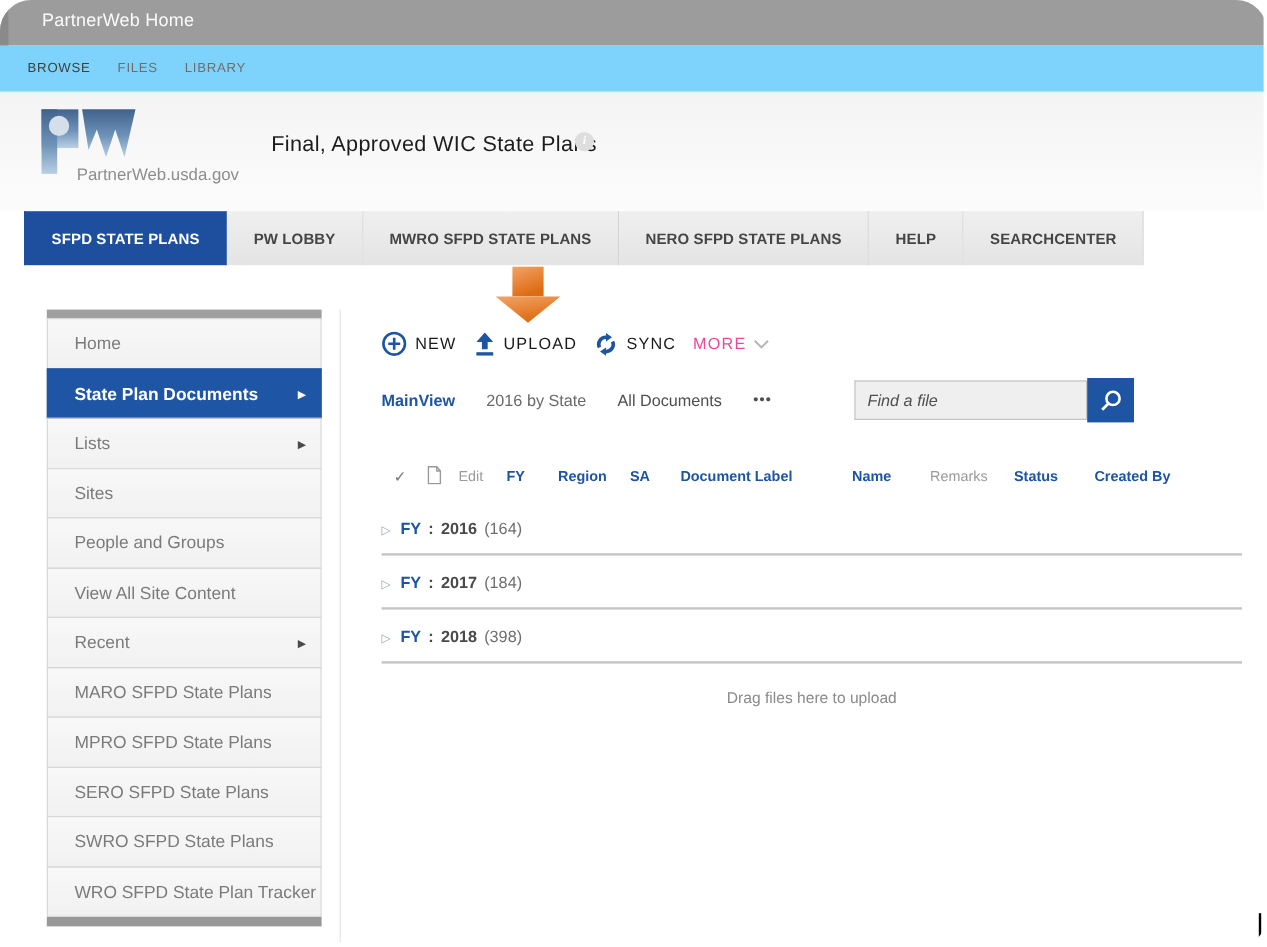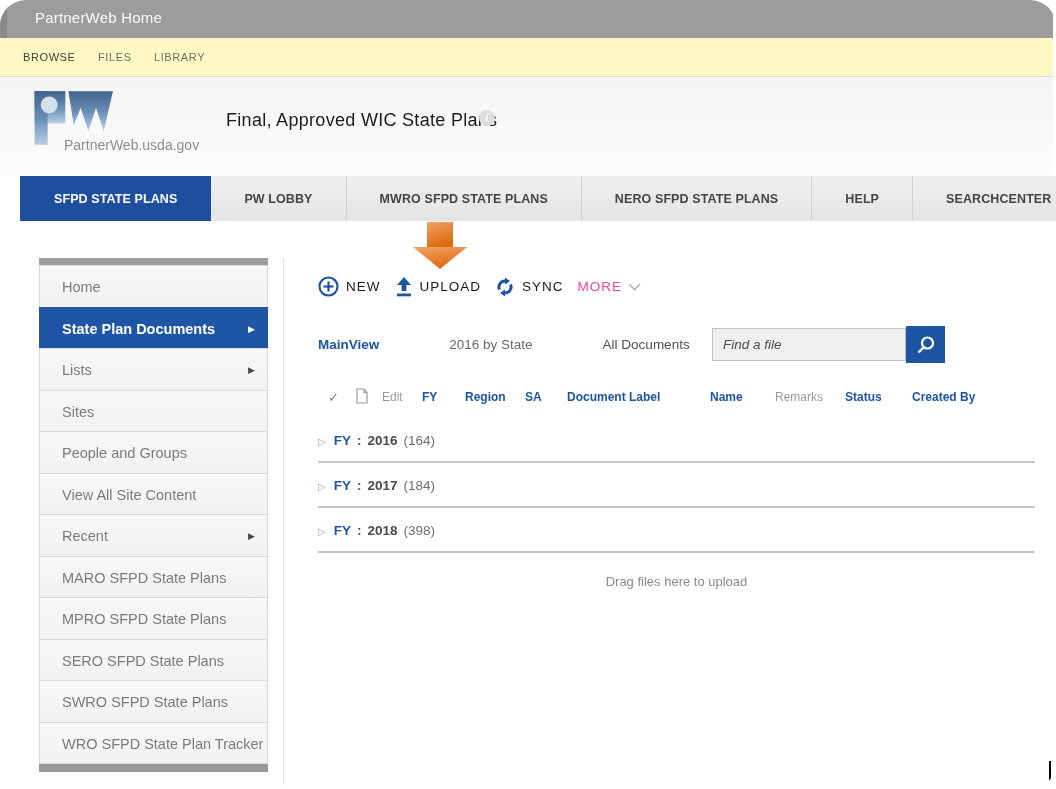--- a/index.html
+++ b/index.html
@@ -6,34 +6,34 @@
   html,body { background:#fff; }
   body { font-family:"Liberation Sans","DejaVu Sans",sans-serif; }
   .page { position:relative; width:1056px; height:789px; background:#fff; overflow:hidden;border-radius:26px; }
 
   
   .titlebar { position:absolute; left:0; top:0; width:1053px; height:38px; background:#9c9c9c; }
   .titlebar .edge { position:absolute; left:0; top:0; width:7px; height:38px; background:#8a8a8a; }
   .titlebar .wtitle { position:absolute; left:35px; top:9px; font-size:15px; color:#fbfbfb; letter-spacing:.2px; }
 
   
-  .ribbon { position:absolute; left:0; top:38px; width:1053px; height:39px; background:#fef9c3; border-bottom:1px solid #dcdcdc; }
+  .ribbon { position:absolute; left:0; top:38px; width:1053px; height:39px; background:#7dd3fc; border-bottom:1px solid #dcdcdc; }
   .ribbon .rtab { position:absolute; top:13px; font-size:11px; letter-spacing:.6px; color:#6e6e6e; cursor:default; }
   .ribbon .rtab.active { color:#3f3f3f; }
 
   
   .headerband { position:absolute; left:0; top:77px; width:1053px; height:99px; background:linear-gradient(#f4f4f4,#fcfcfc); }
   .logo { position:absolute; left:30px; top:9px; width:86px; height:64px; }
   .logo-caption { position:absolute; left:64px; top:60px; font-size:14px; color:#8d8d8d; }
   .page-title { position:absolute; left:226px; top:33px; font-size:18px; color:#1c1c1c; letter-spacing:.3px; }
   .info-badge { position:absolute; left:479px; top:33px; width:16px; height:16px; border-radius:50%; background:#dedede; color:#fff; font-size:10px; font-style:italic; font-weight:bold; text-align:center; line-height:16px; font-family:"Liberation Serif",serif; }
 
   
   .navtabs { position:absolute; left:20px; top:176px; height:45px; display:flex; }
-  .ntab { height:45px; display:flex; align-items:center; padding:0 33px; background:linear-gradient(#efefef,#e4e4e4); border-right:1px solid #d2d2d2; font-size:12.5px; font-weight:bold; color:#454545; letter-spacing:.1px; white-space:nowrap; cursor:pointer; }
+  .ntab { height:45px; display:flex; align-items:center; padding:0 22px; background:linear-gradient(#efefef,#e4e4e4); border-right:1px solid #d2d2d2; font-size:12.5px; font-weight:bold; color:#454545; letter-spacing:.1px; white-space:nowrap; cursor:pointer; }
   .ntab:first-child { border-left:1px solid #d2d2d2; }
   .ntab.active { background:#1e4f9f; color:#fff; border-color:#1e4f9f; }
 
   
   .dl-arrow { position:absolute; left:412px; top:222px; width:56px; height:48px; }
 
   
   .sidebar { position:absolute; left:20px; top:258px; width:248px;padding-left:19px; }
   .side-rail { height:8px; background:#9f9f9f; }
   .side-rail.bottom { background:#989898; }
@@ -47,21 +47,21 @@
   
   .main { position:absolute; left:318px; top:222px; width:717px; height:560px; }
 
   .cmdbar { position:absolute; left:0; top:54px; display:flex; align-items:center;text-align:center; }
   .cmd { display:flex; align-items:center; margin-right:14px; cursor:pointer; }
   .cmd .cicon { display:inline-flex; margin-right:7px; }
   .cmd .clabel { font-size:13.5px; color:#1a1a1a; letter-spacing:1px; font-weight:500; }
   .cmd.muted .clabel { color:#ec4899; }
   .cmd.muted .cicon { margin-left:6px; margin-right:0; }
 
-  .viewbar { position:absolute; left:0; top:103px; height:38px; display:flex; align-items:center;gap:44px; }
+  .viewbar { position:absolute; left:0; top:92px; height:38px; display:flex; align-items:center; }
   .view-link { font-size:13.5px; color:#6a6a6a; margin-right:26px; cursor:pointer; white-space:nowrap; }
   .view-link.active { color:#1d55a2; font-weight:bold; }
   .view-link.docs { color:#4f4f4f; }
   .view-ellipsis { font-size:12px; font-weight:bold; color:#4f4f4f; letter-spacing:1px; margin-right:26px; cursor:pointer; }
   .findbox { position:absolute; left:394px; top:3px; width:194px; height:33px; background:#efefef; border:1px solid #c3c3c3; font-size:13.5px; font-style:italic; color:#333; padding:0 10px; outline:none; }
   .findbox::placeholder { color:#4f4f4f; font-style:italic; opacity:1; }
   .search-btn { position:absolute; left:588px; top:1px; width:39px; height:37px; background:#1d55a2; border:none; cursor:pointer; display:flex; align-items:center; justify-content:center; }
 
   .thead { position:absolute; left:0; top:168px; height:22px; width:100%; font-size:12px; }
   .th { position:absolute; top:0; white-space:nowrap; cursor:pointer; }

